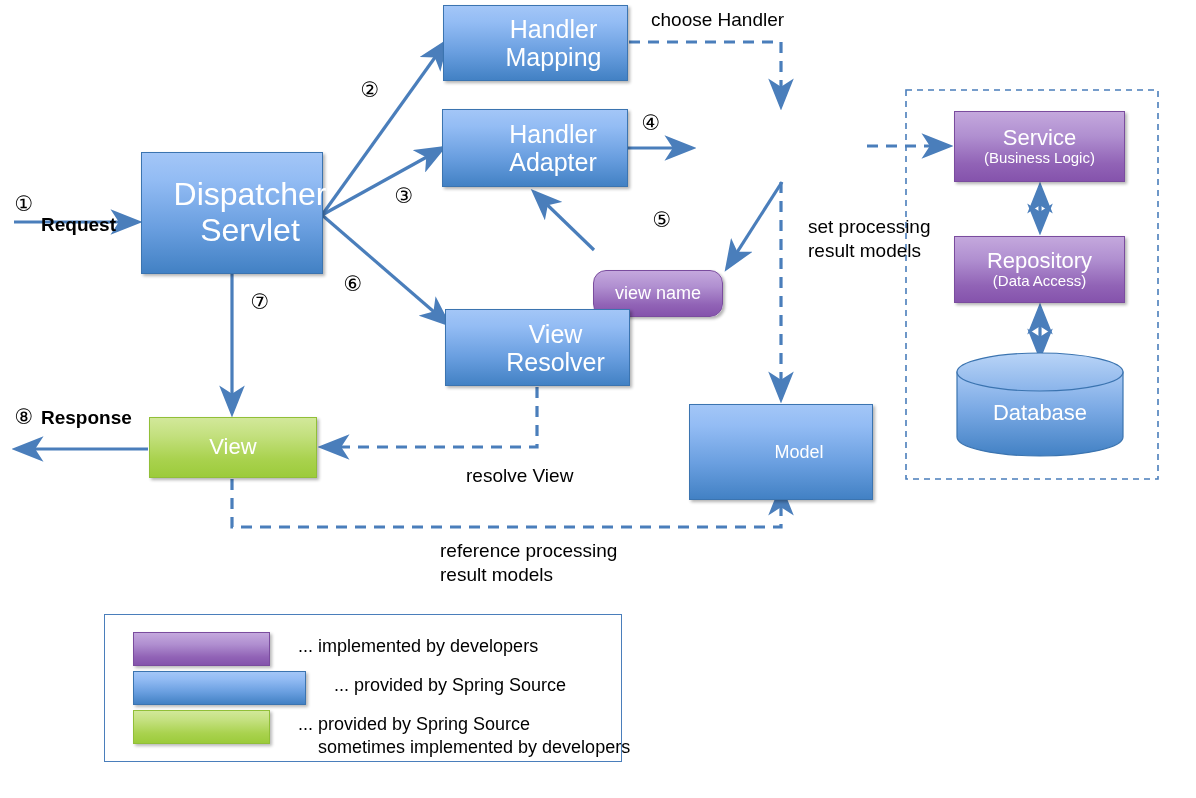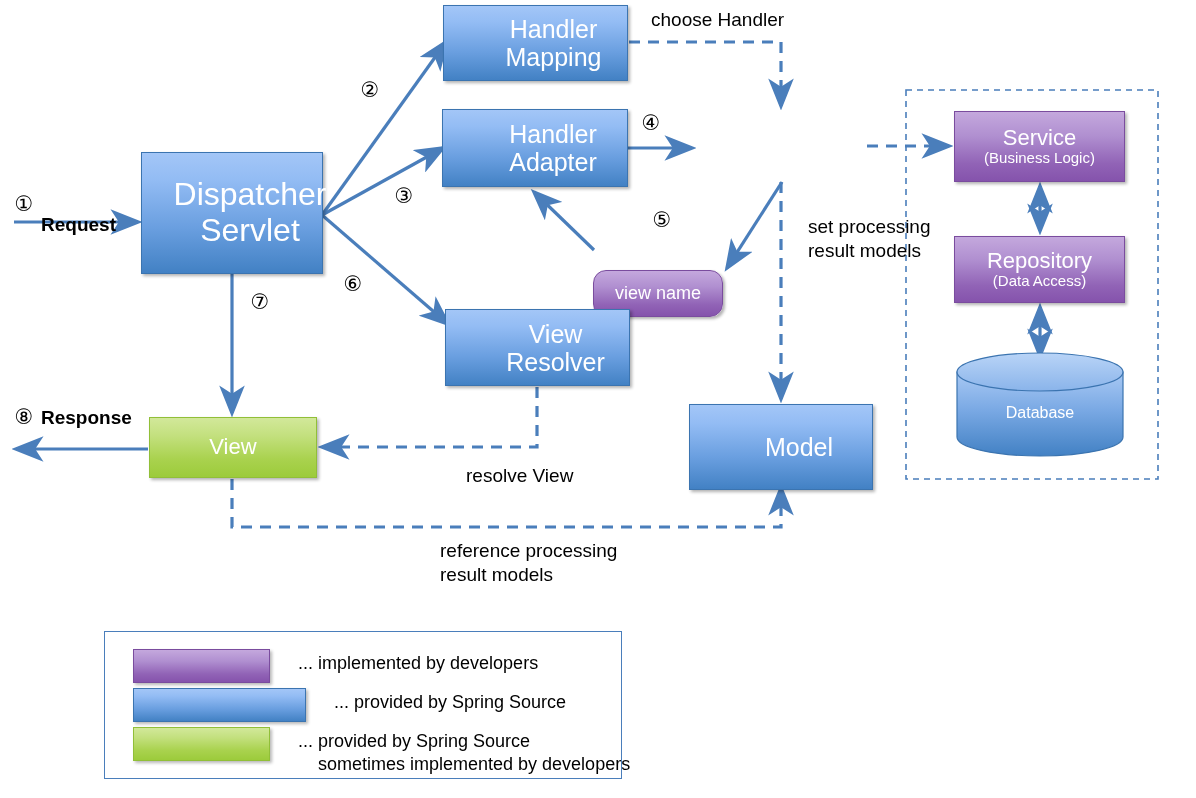--- a/index.html
+++ b/index.html
@@ -51,21 +51,21 @@
     position:absolute;z-index:6;color:#000;font-size:21px;
     width:24px;height:24px;line-height:24px;text-align:center;
   }
 
   
   #wires{position:absolute;left:0;top:0;width:1196px;height:798px;z-index:2;}
 
   
   #legend{
     position:absolute;left:104px;top:614px;width:518px;height:148px;
-    border:1px solid #4a7ebb;background:#fff;z-index:5;box-sizing:border-box;margin-top:17px;
+    border:1px solid #4a7ebb;background:#fff;z-index:5;box-sizing:border-box;
   }
   .lg-row{position:absolute;display:flex;align-items:flex-start;}
   .lg-swatch{
     width:135px;height:32px;box-shadow:2px 2px 3px rgba(0,0,0,0.28);
     flex:0 0 auto;
   }
   .lg-text{
     margin-left:28px;font-size:18px;color:#000;line-height:1.28;
     white-space:pre;padding-top:3px;
   }
@@ -151,21 +151,21 @@
 
   <div class="node blue" style="left:445px;top:309px;width:185px;height:77px;font-size:25px;">
     <span>View</span>
     <span>Resolver</span>
   </div>
 
   <div class="node green" style="left:149px;top:417px;width:168px;height:61px;font-size:22px;">
     <span>View</span>
   </div>
 
-  <div class="node blue" style="left:689px;top:404px;width:184px;height:86px;font-size:25px;">
+  <div class="node blue" style="left:689px;top:404px;width:184px;height:96px;font-size:18px;">
     <span>Model</span>
   </div>
 
   <div class="node purple" style="left:954px;top:236px;width:171px;height:67px;font-size:22px;">
     <span>Repository</span>
     <span class="sub">(Data Access)</span>
   </div>
 
   <div class="node purple" style="left:954px;top:111px;width:171px;height:71px;font-size:22px;">
     <span>Service</span>
@@ -182,21 +182,21 @@
         </linearGradient>
         <linearGradient id="dbTop" x1="0" y1="0" x2="0" y2="1">
           <stop offset="0%" stop-color="#b9d4f7"></stop>
           <stop offset="100%" stop-color="#8ab4ea"></stop>
         </linearGradient>
       </defs>
       <path d="M2,20 L2,85 A83,19 0 0 0 168,85 L168,20 Z" fill="url(#dbBody)" stroke="#3b74b0" stroke-width="1.2"></path>
       <ellipse cx="85" cy="20" rx="83" ry="19" fill="url(#dbTop)" stroke="#3b74b0" stroke-width="1.2"></ellipse>
     </svg>
     <div style="position:absolute;left:0;top:0;width:170px;height:105px;display:flex;
-                align-items:center;justify-content:center;color:#fff;font-size:16px;
+                align-items:center;justify-content:center;color:#fff;font-size:22px;
                 padding-top:16px;box-sizing:border-box;">Database</div>
   </div>
 
   <div class="num" style="left:12px;top:192px;"><span>①</span></div>
   <div class="lbl bold" style="left:41px;top:193px;margin-top:20px;">Request</div>
 
   <div class="num" style="left:358px;top:78px;"><span>②</span></div>
   <div class="num" style="left:392px;top:184px;"><span>③</span></div>
   <div class="num" style="left:639px;top:111px;"><span>④</span></div>
   <div class="num" style="left:650px;top:208px;"><span>⑤</span></div>

